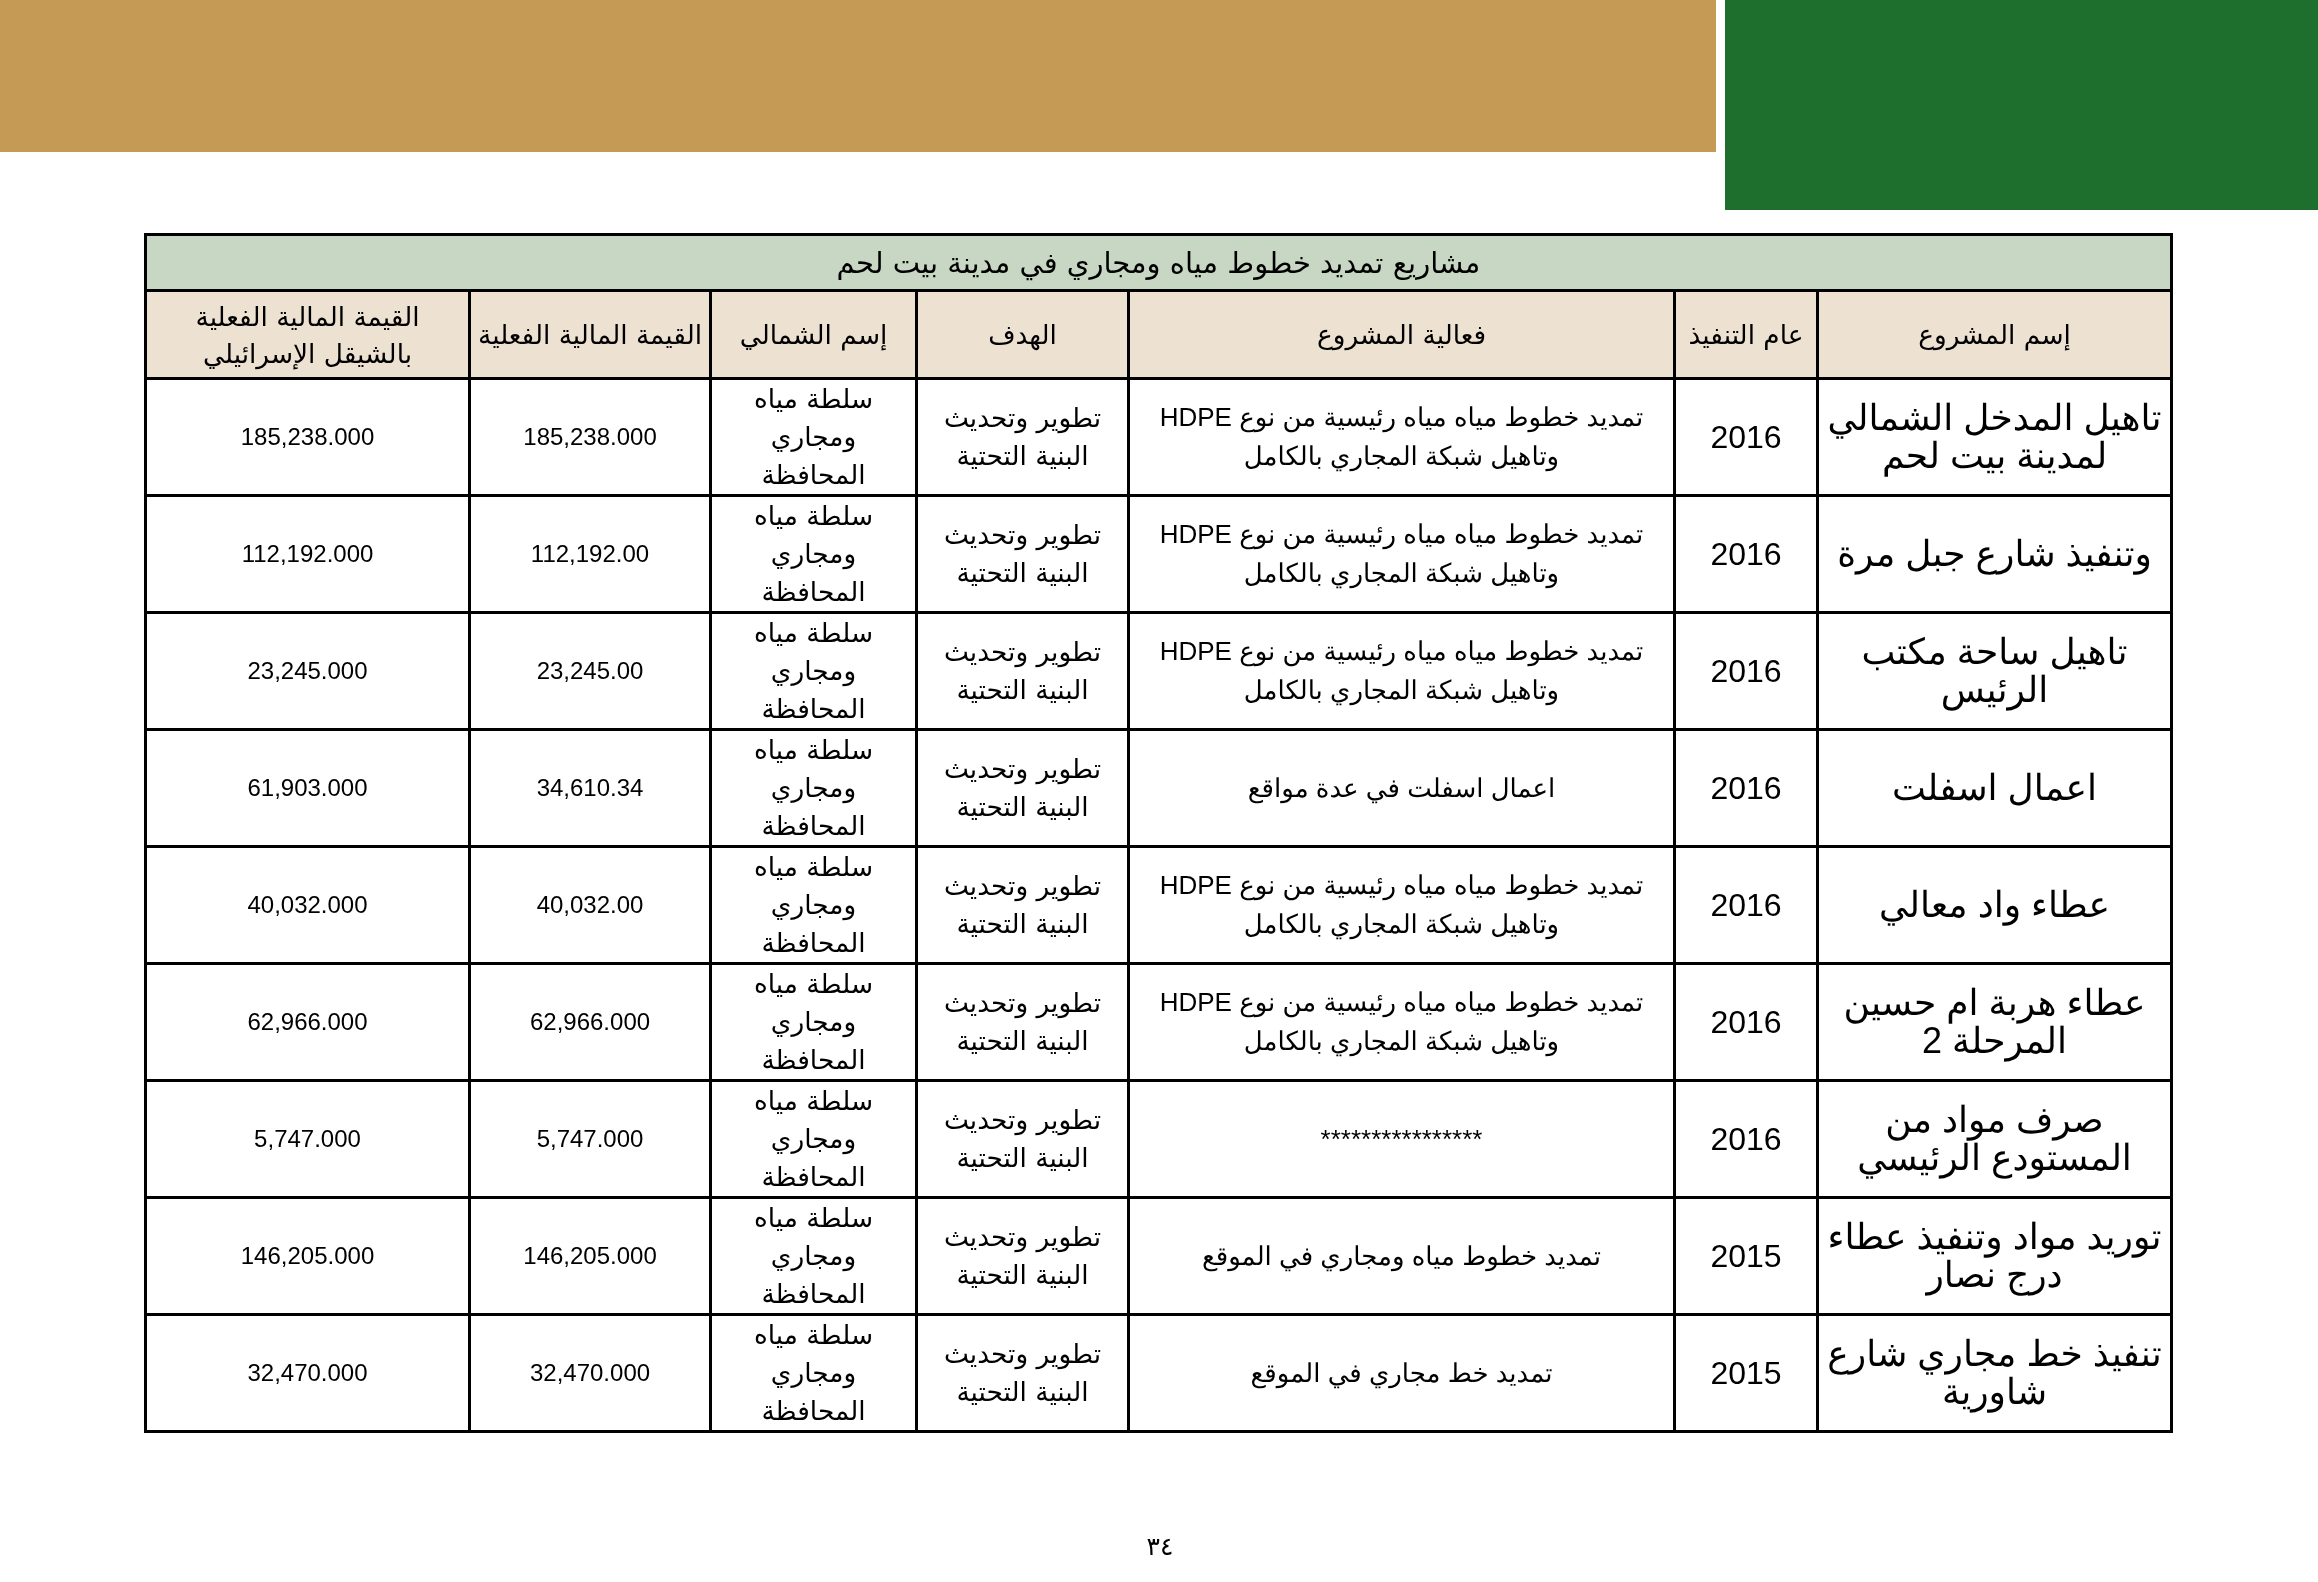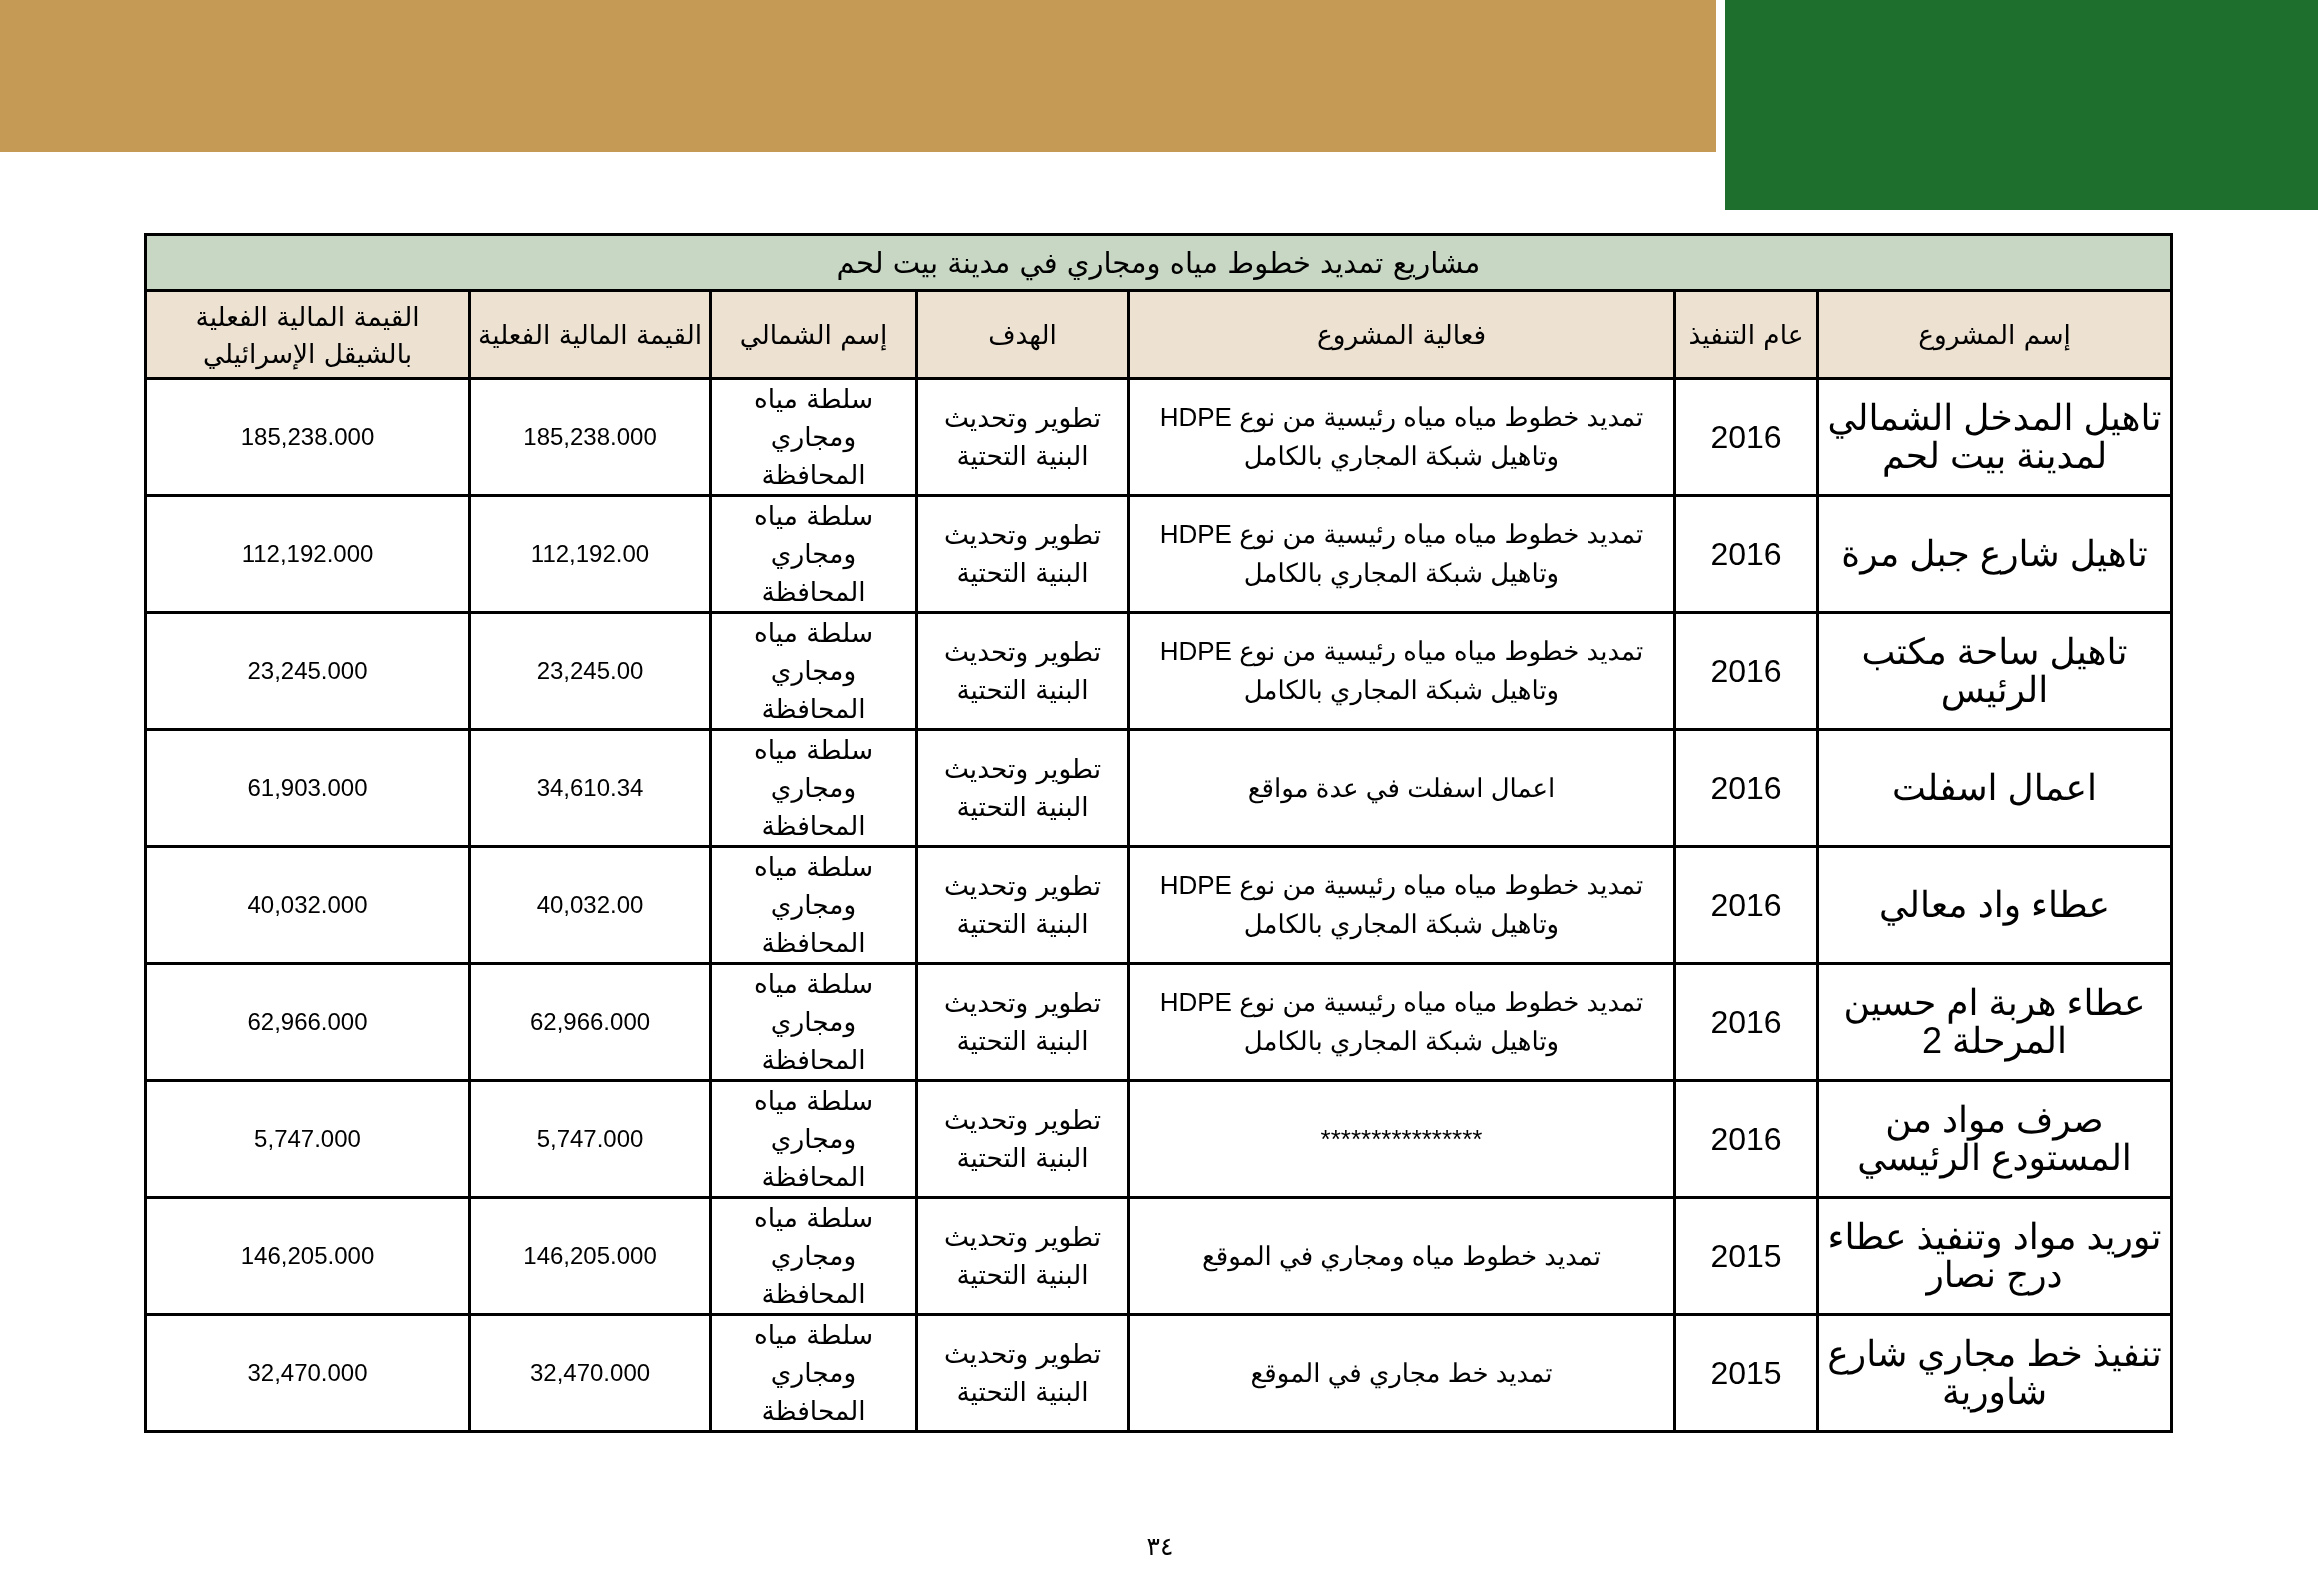--- a/index.html
+++ b/index.html
@@ -95,21 +95,21 @@
     <tr class="data-row">
       <td class="cell-name">تاهيل المدخل الشمالي لمدينة بيت لحم</td>
       <td class="cell-year">2016</td>
       <td class="cell-activity">تمديد خطوط مياه مياه رئيسية من نوع HDPE وتاهيل شبكة المجاري بالكامل</td>
       <td class="cell-goal">تطوير وتحديث البنية التحتية</td>
       <td class="cell-funder">سلطة مياه ومجاري المحافظة</td>
       <td class="cell-money">185,238.000</td>
       <td class="cell-money">185,238.000</td>
     </tr>
     <tr class="data-row">
-      <td class="cell-name">تاهيل شارع جبل مرة</td>
+      <td class="cell-name">وتنفيذ شارع جبل مرة</td>
       <td class="cell-year">2016</td>
       <td class="cell-activity">تمديد خطوط مياه مياه رئيسية من نوع HDPE وتاهيل شبكة المجاري بالكامل</td>
       <td class="cell-goal">تطوير وتحديث البنية التحتية</td>
       <td class="cell-funder">سلطة مياه ومجاري المحافظة</td>
       <td class="cell-money">112,192.00</td>
       <td class="cell-money">112,192.000</td>
     </tr>
     <tr class="data-row">
       <td class="cell-name">تاهيل ساحة مكتب الرئيس</td>
       <td class="cell-year">2016</td>

